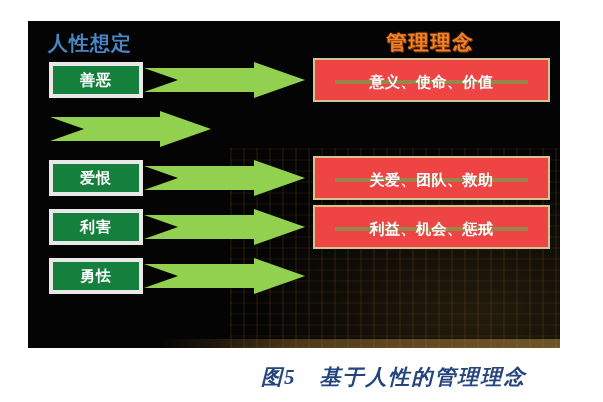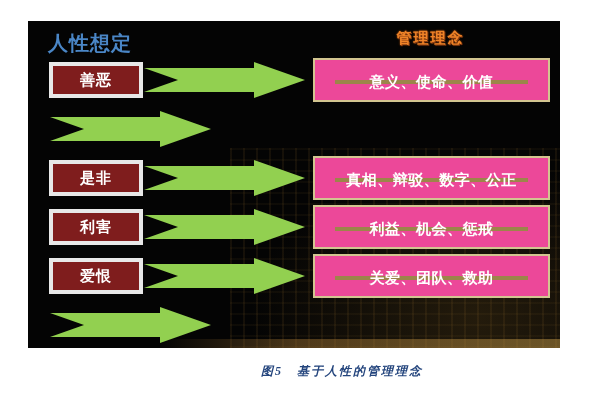--- a/index.html
+++ b/index.html
@@ -25,52 +25,52 @@
     position:absolute;right:0;bottom:0;width:400px;height:9px;z-index:0;
     background:linear-gradient(90deg, rgba(0,0,0,0), rgba(160,115,50,0.45) 35%, rgba(190,150,70,0.5));
   }
   
   .hdr-left{
     position:absolute;left:20px;top:9px;z-index:2;
     font-size:20px;font-weight:bold;color:#4a86c6;letter-spacing:1px;
   }
   .hdr-right{
     position:absolute;left:284px;top:8px;width:237px;text-align:center;z-index:2;
-    font-size:15px;font-weight:bold;color:#ee8328;letter-spacing:2px;
+    font-size:20px;font-weight:bold;color:#ee8328;letter-spacing:2px;
     text-shadow:1px 1px 0 #8a3c10, 0 0 2px #c05a10;
   }
   
   .rows{
     position:absolute;left:21px;top:41px;z-index:1;
     display:flex;flex-direction:column;gap:13px;
   }
   .row{display:flex;align-items:center;height:36px;}
   .lbox{
     box-sizing:border-box;width:94px;height:36px;flex:none;
-    background:#7f1d1d;border:4px solid #e8e8e8;
+    background:#15803d;border:4px solid #e8e8e8;
     display:flex;align-items:center;justify-content:center;
     color:#fff;font-weight:bold;font-size:15px;letter-spacing:1px;
   }
   .arrow{flex:none;width:161px;height:36px;margin-left:1px;display:block;}
   .arrow polygon{fill:#92d050;}
   .rbox{
     box-sizing:border-box;width:237px;height:36px;flex:none;margin-left:8px;
-    background:#ec4899;border:2px solid #d2c590;padding:20px;
+    background:#ef4444;border:2px solid #d2c590;padding:20px;
   }
   .rbox-inner{
     box-sizing:border-box;width:100%;height:100%;
     border:2px solid #9c854a;background:rgba(0,0,0,0.25);
     display:flex;align-items:center;justify-content:center;
     color:#fff;font-weight:bold;font-size:15px;letter-spacing:0.5px;white-space:nowrap;
   }
   
   .caption{
     position:absolute;left:261px;top:363px;z-index:2;
     font-family:"Liberation Serif","DejaVu Serif",serif;font-style:italic;
-    font-size:12px;font-weight:bold;color:#24457d;letter-spacing:2px;white-space:nowrap;
+    font-size:21px;font-weight:bold;color:#24457d;letter-spacing:2px;white-space:nowrap;
   }
 </style>
 </head>
 <body>
 
 <div class="panel">
   <div class="texture"></div>
   <div class="texture-band"></div>
 
   <div class="hdr-left">人性想定</div>
@@ -91,63 +91,53 @@
           </div>
       </div>
     </div>
 
     <div class="row">
       <svg class="arrow" viewBox="0 0 161 36" xmlns="http://www.w3.org/2000/svg">
           <polygon points="0,6 110,6 110,0 161,18 110,36 110,30 0,30 34,18"></polygon>
         </svg>
     </div>
 
+
     <div class="row">
       <div class="lbox">
-        <span>是非</span>
+        <span>爱恨</span>
       </div>
       <svg class="arrow" viewBox="0 0 161 36" xmlns="http://www.w3.org/2000/svg">
           <polygon points="0,6 110,6 110,0 161,18 110,36 110,30 0,30 34,18"></polygon>
         </svg>
       <div class="rbox">
         <div class="rbox-inner">
-            <span>真相、辩驳、数字、公正</span>
+            <span>关爱、团队、救助</span>
           </div>
       </div>
     </div>
 
     <div class="row">
       <div class="lbox">
         <span>利害</span>
       </div>
       <svg class="arrow" viewBox="0 0 161 36" xmlns="http://www.w3.org/2000/svg">
           <polygon points="0,6 110,6 110,0 161,18 110,36 110,30 0,30 34,18"></polygon>
         </svg>
       <div class="rbox">
         <div class="rbox-inner">
             <span>利益、机会、惩戒</span>
           </div>
       </div>
     </div>
 
     <div class="row">
       <div class="lbox">
-        <span>爱恨</span>
+        <span>勇怯</span>
       </div>
-      <svg class="arrow" viewBox="0 0 161 36" xmlns="http://www.w3.org/2000/svg">
-          <polygon points="0,6 110,6 110,0 161,18 110,36 110,30 0,30 34,18"></polygon>
-        </svg>
-      <div class="rbox">
-        <div class="rbox-inner">
-            <span>关爱、团队、救助</span>
-          </div>
-      </div>
-    </div>
-
-    <div class="row">
       <svg class="arrow" viewBox="0 0 161 36" xmlns="http://www.w3.org/2000/svg">
           <polygon points="0,6 110,6 110,0 161,18 110,36 110,30 0,30 34,18"></polygon>
         </svg>
     </div>
 
   </div>
 </div>
 
 <div class="caption">图5　基于人性的管理理念</div>
 

